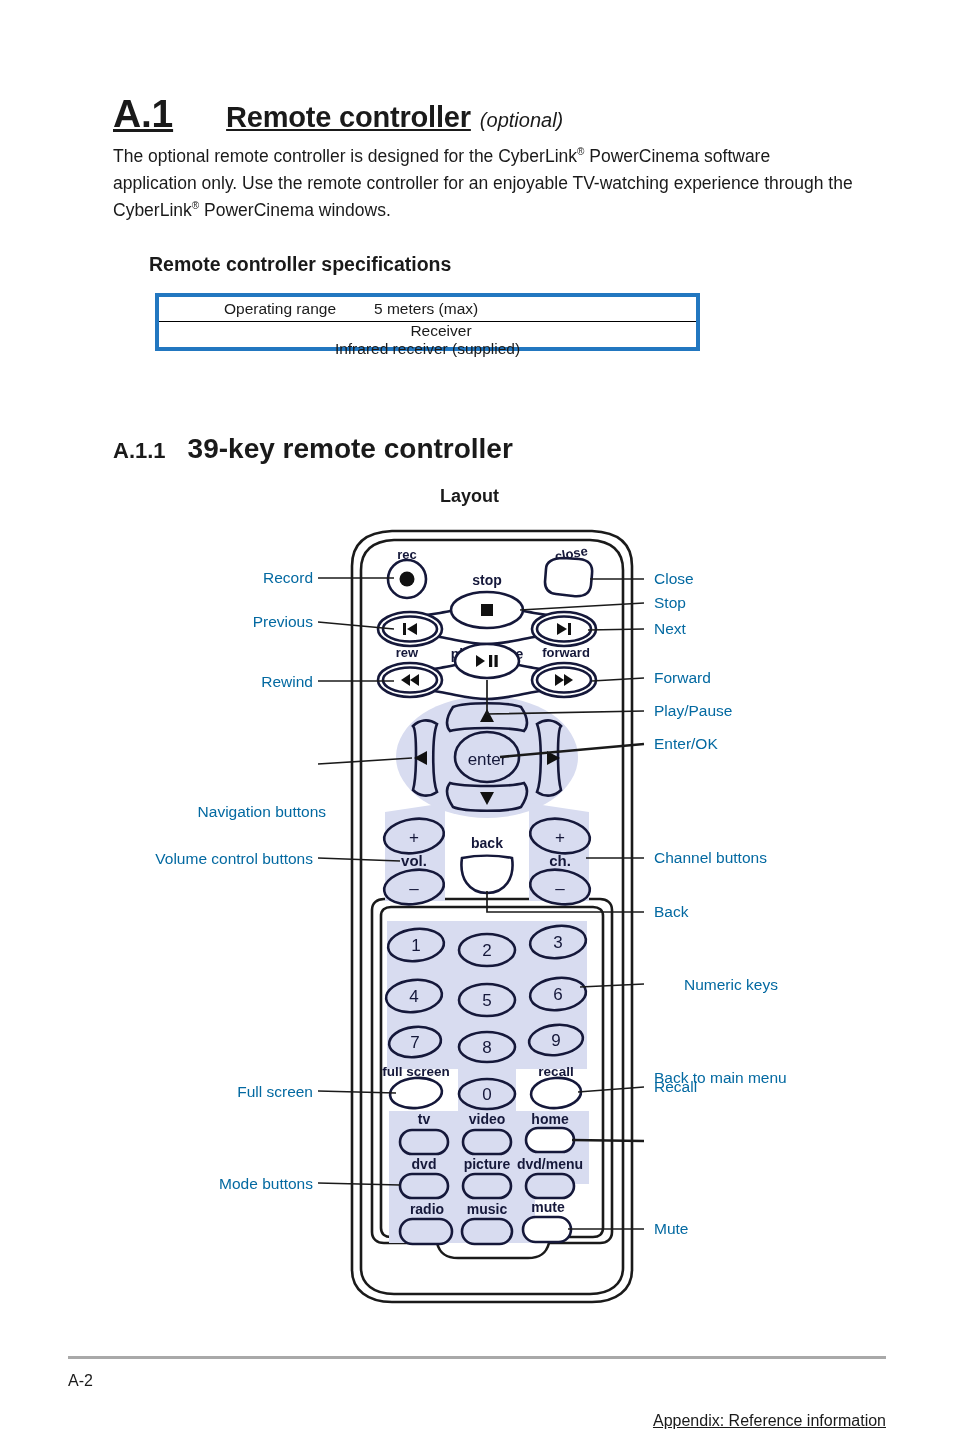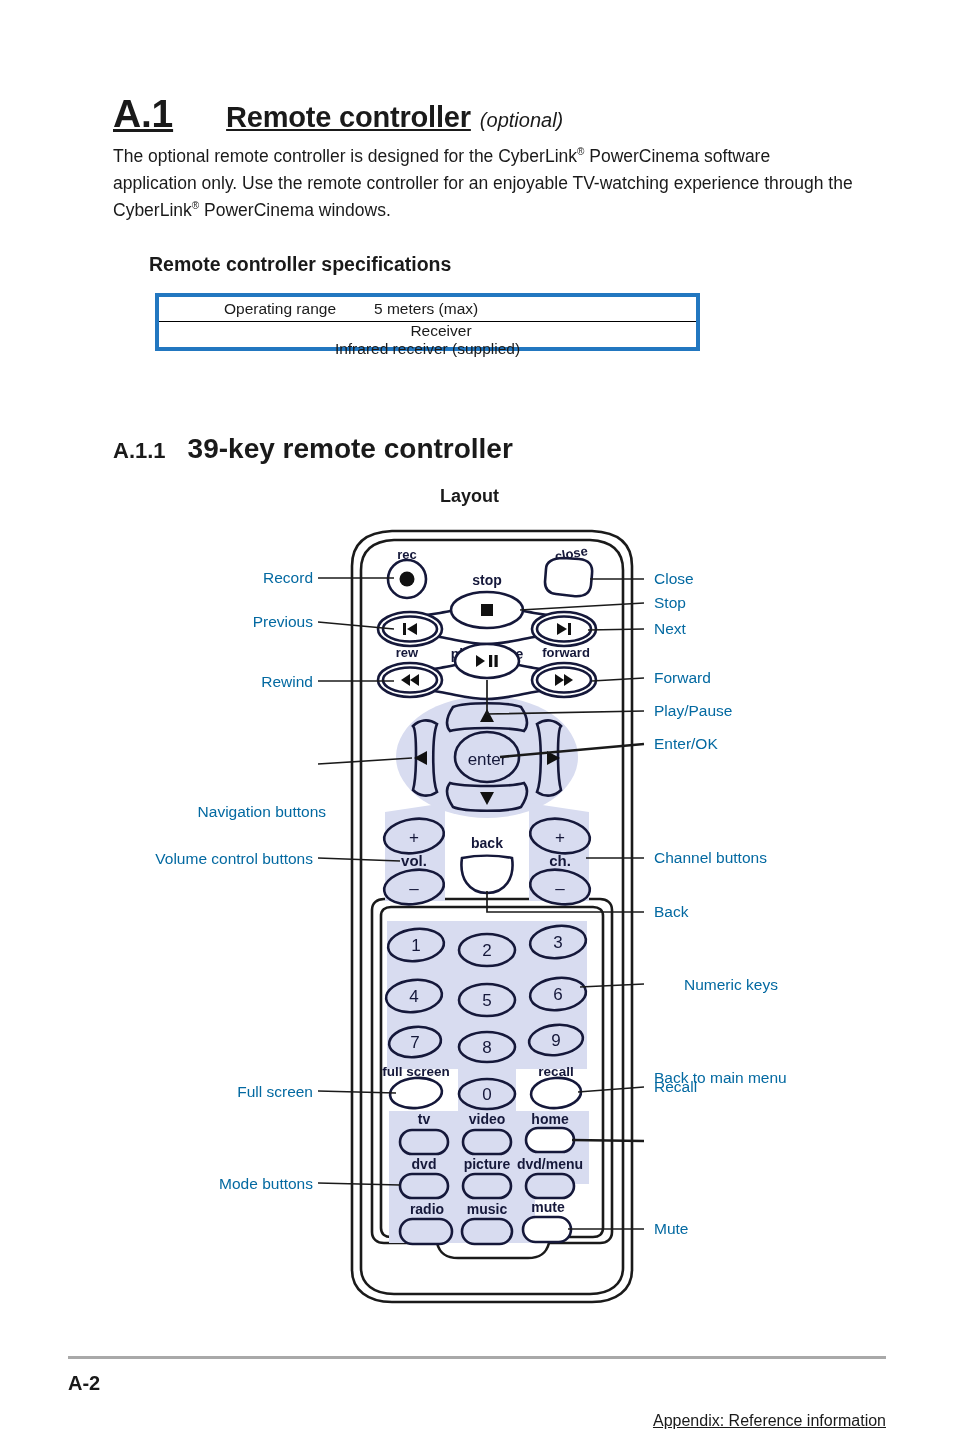--- a/index.html
+++ b/index.html
@@ -142,22 +142,21 @@
     left: 68px;
     top: 1356px;
     width: 818px;
     height: 3px;
     background: #a9a9a9;
   }
   .footer-left {
     position: absolute;
     left: 68px;
     top: 1372px;
-    font-size: 20px;
-    font-weight: bold;
+    font-size: 16px;
   }
   .footer-right {
     position: absolute;
     right: 68px;
     top: 1412px;
     font-size: 16px;
     text-decoration: underline;
   }
 </style>
 </head>

